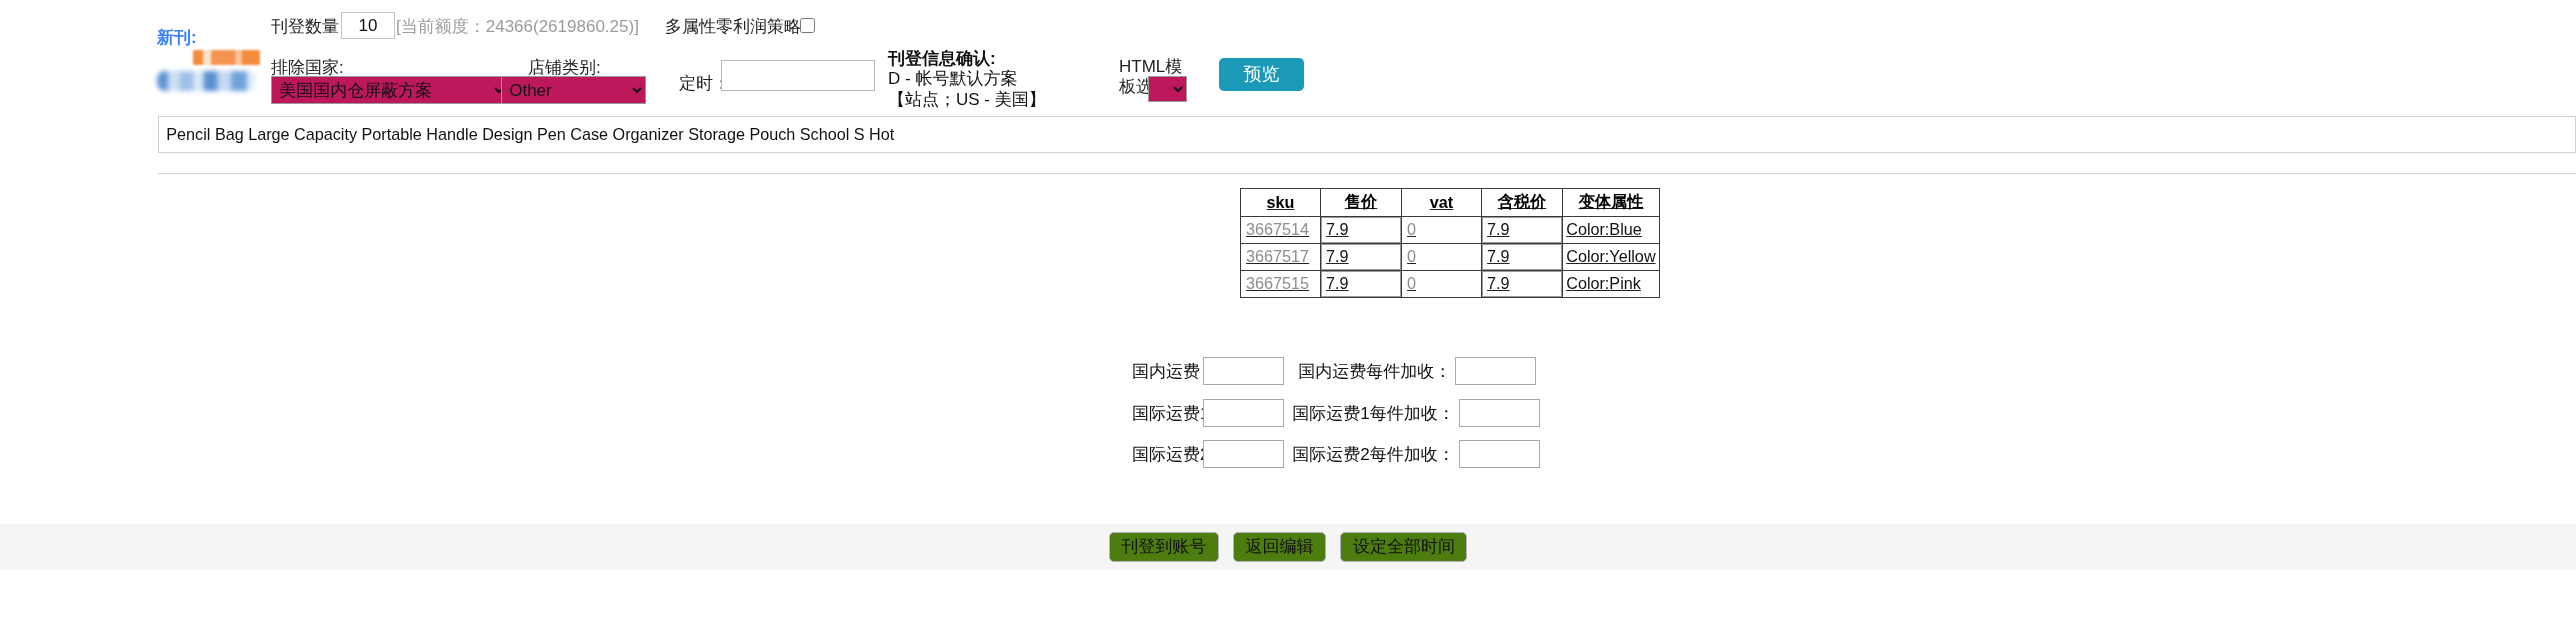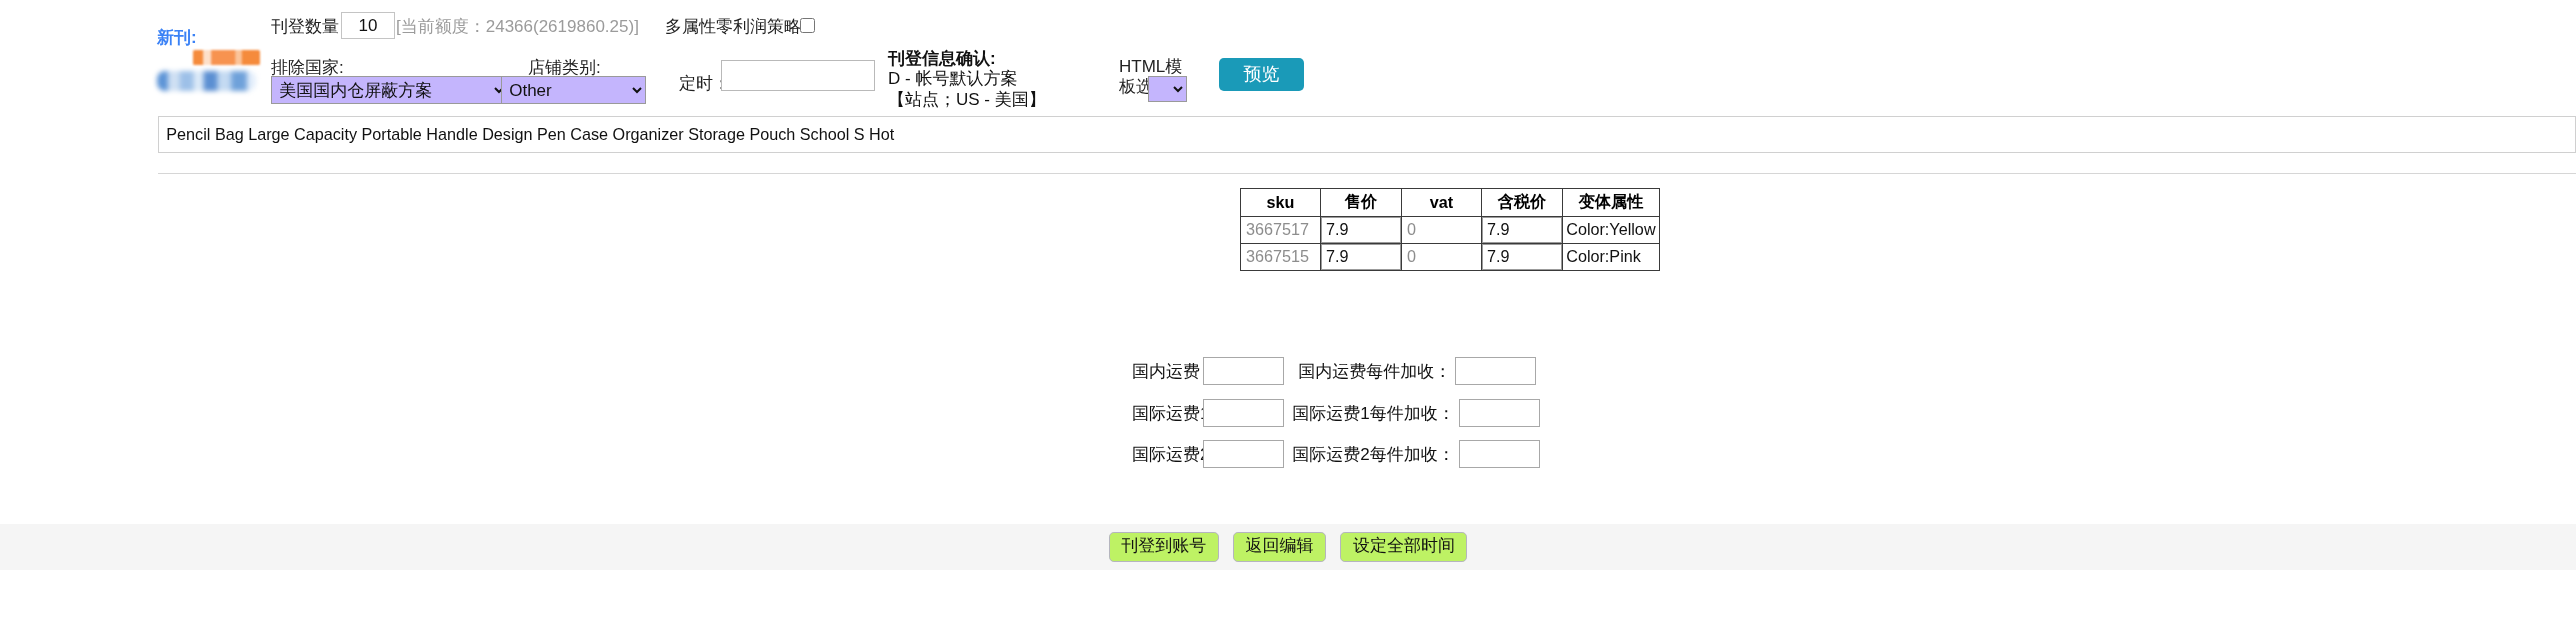--- a/index.html
+++ b/index.html
@@ -120,21 +120,21 @@
   #shop-type-label { left: 528px; top: 57px; }
   #shop-type-select {
     left: 501px;
     top: 76px;
     width: 145px;
     height: 28px;
   }
   select.sel {
     box-sizing: border-box;
     border: 0.8px solid #9a9a9a;
-    background: #c4b5fd;
+    background: #be185d;
     font-family: "Liberation Sans", "DejaVu Sans", sans-serif;
     font-size: 17px;
     color: #111;
     padding: 0.8px 3.2px;
     outline: none;
   }
 
   #schedule-label { left: 679px; top: 73px; }
   #schedule-input {
     left: 721px;
@@ -196,20 +196,21 @@
     height: 0.8px;
     background: #d6d6d6;
   }
 
   
   #sku-table {
     left: 1240px;
     top: 188px;
     border-collapse: collapse;
     font-size: 16.2px;
+    text-decoration: underline;
   }
   #sku-table th {
     border: 0.8px solid #3a3a3a;
     font-weight: bold;
     font-size: 16.2px;
     text-align: center;
     padding: 2.4px 3.2px;
     background: #ffffff;
     color: #000;
     height: 18px;
@@ -297,24 +298,24 @@
     left: 0;
     top: 524px;
     width: 2576px;
     height: 46px;
     display: flex;
     align-items: center;
     justify-content: center;
     gap: 14.6px;
   }
   .foot-btn {
-    background: #bef264;
+    background: #4d7c0f;
     border: 0.8px solid #b5b5bf;
     border-radius: 4.9px;
-    font-family: Liberation Mono, monospace;
+    font-family: Liberation Serif, serif;
     font-size: 17px;
     color: #111;
     padding: 4.1px 11.4px;
     cursor: pointer;
     line-height: 1.2;
   }
 </style>
 </head>
 <body>
 
@@ -371,20 +372,37 @@
       <th>sku</th>
       <th>售价</th>
       <th>vat</th>
       <th>含税价</th>
       <th>变体属性</th>
     </tr>
   </thead>
   <tbody>
     <tr>
       <td>
+          <input class="cell-in ro" readonly="" value="3667514" style="">
+        </td>
+      <td>
+          <input class="cell-in" value="7.9" style="">
+        </td>
+      <td>
+          <input class="cell-in ro" readonly="" value="0" style="">
+        </td>
+      <td>
+          <input class="cell-in" value="7.9" style="">
+        </td>
+      <td>
+          <div class="cell-plain">Color:Blue</div>
+        </td>
+    </tr>
+    <tr>
+      <td>
           <input class="cell-in ro" readonly="" value="3667517" style="">
         </td>
       <td>
           <input class="cell-in" value="7.9" style="">
         </td>
       <td>
           <input class="cell-in ro" readonly="" value="0" style="">
         </td>
       <td>
           <input class="cell-in" value="7.9" style="">

